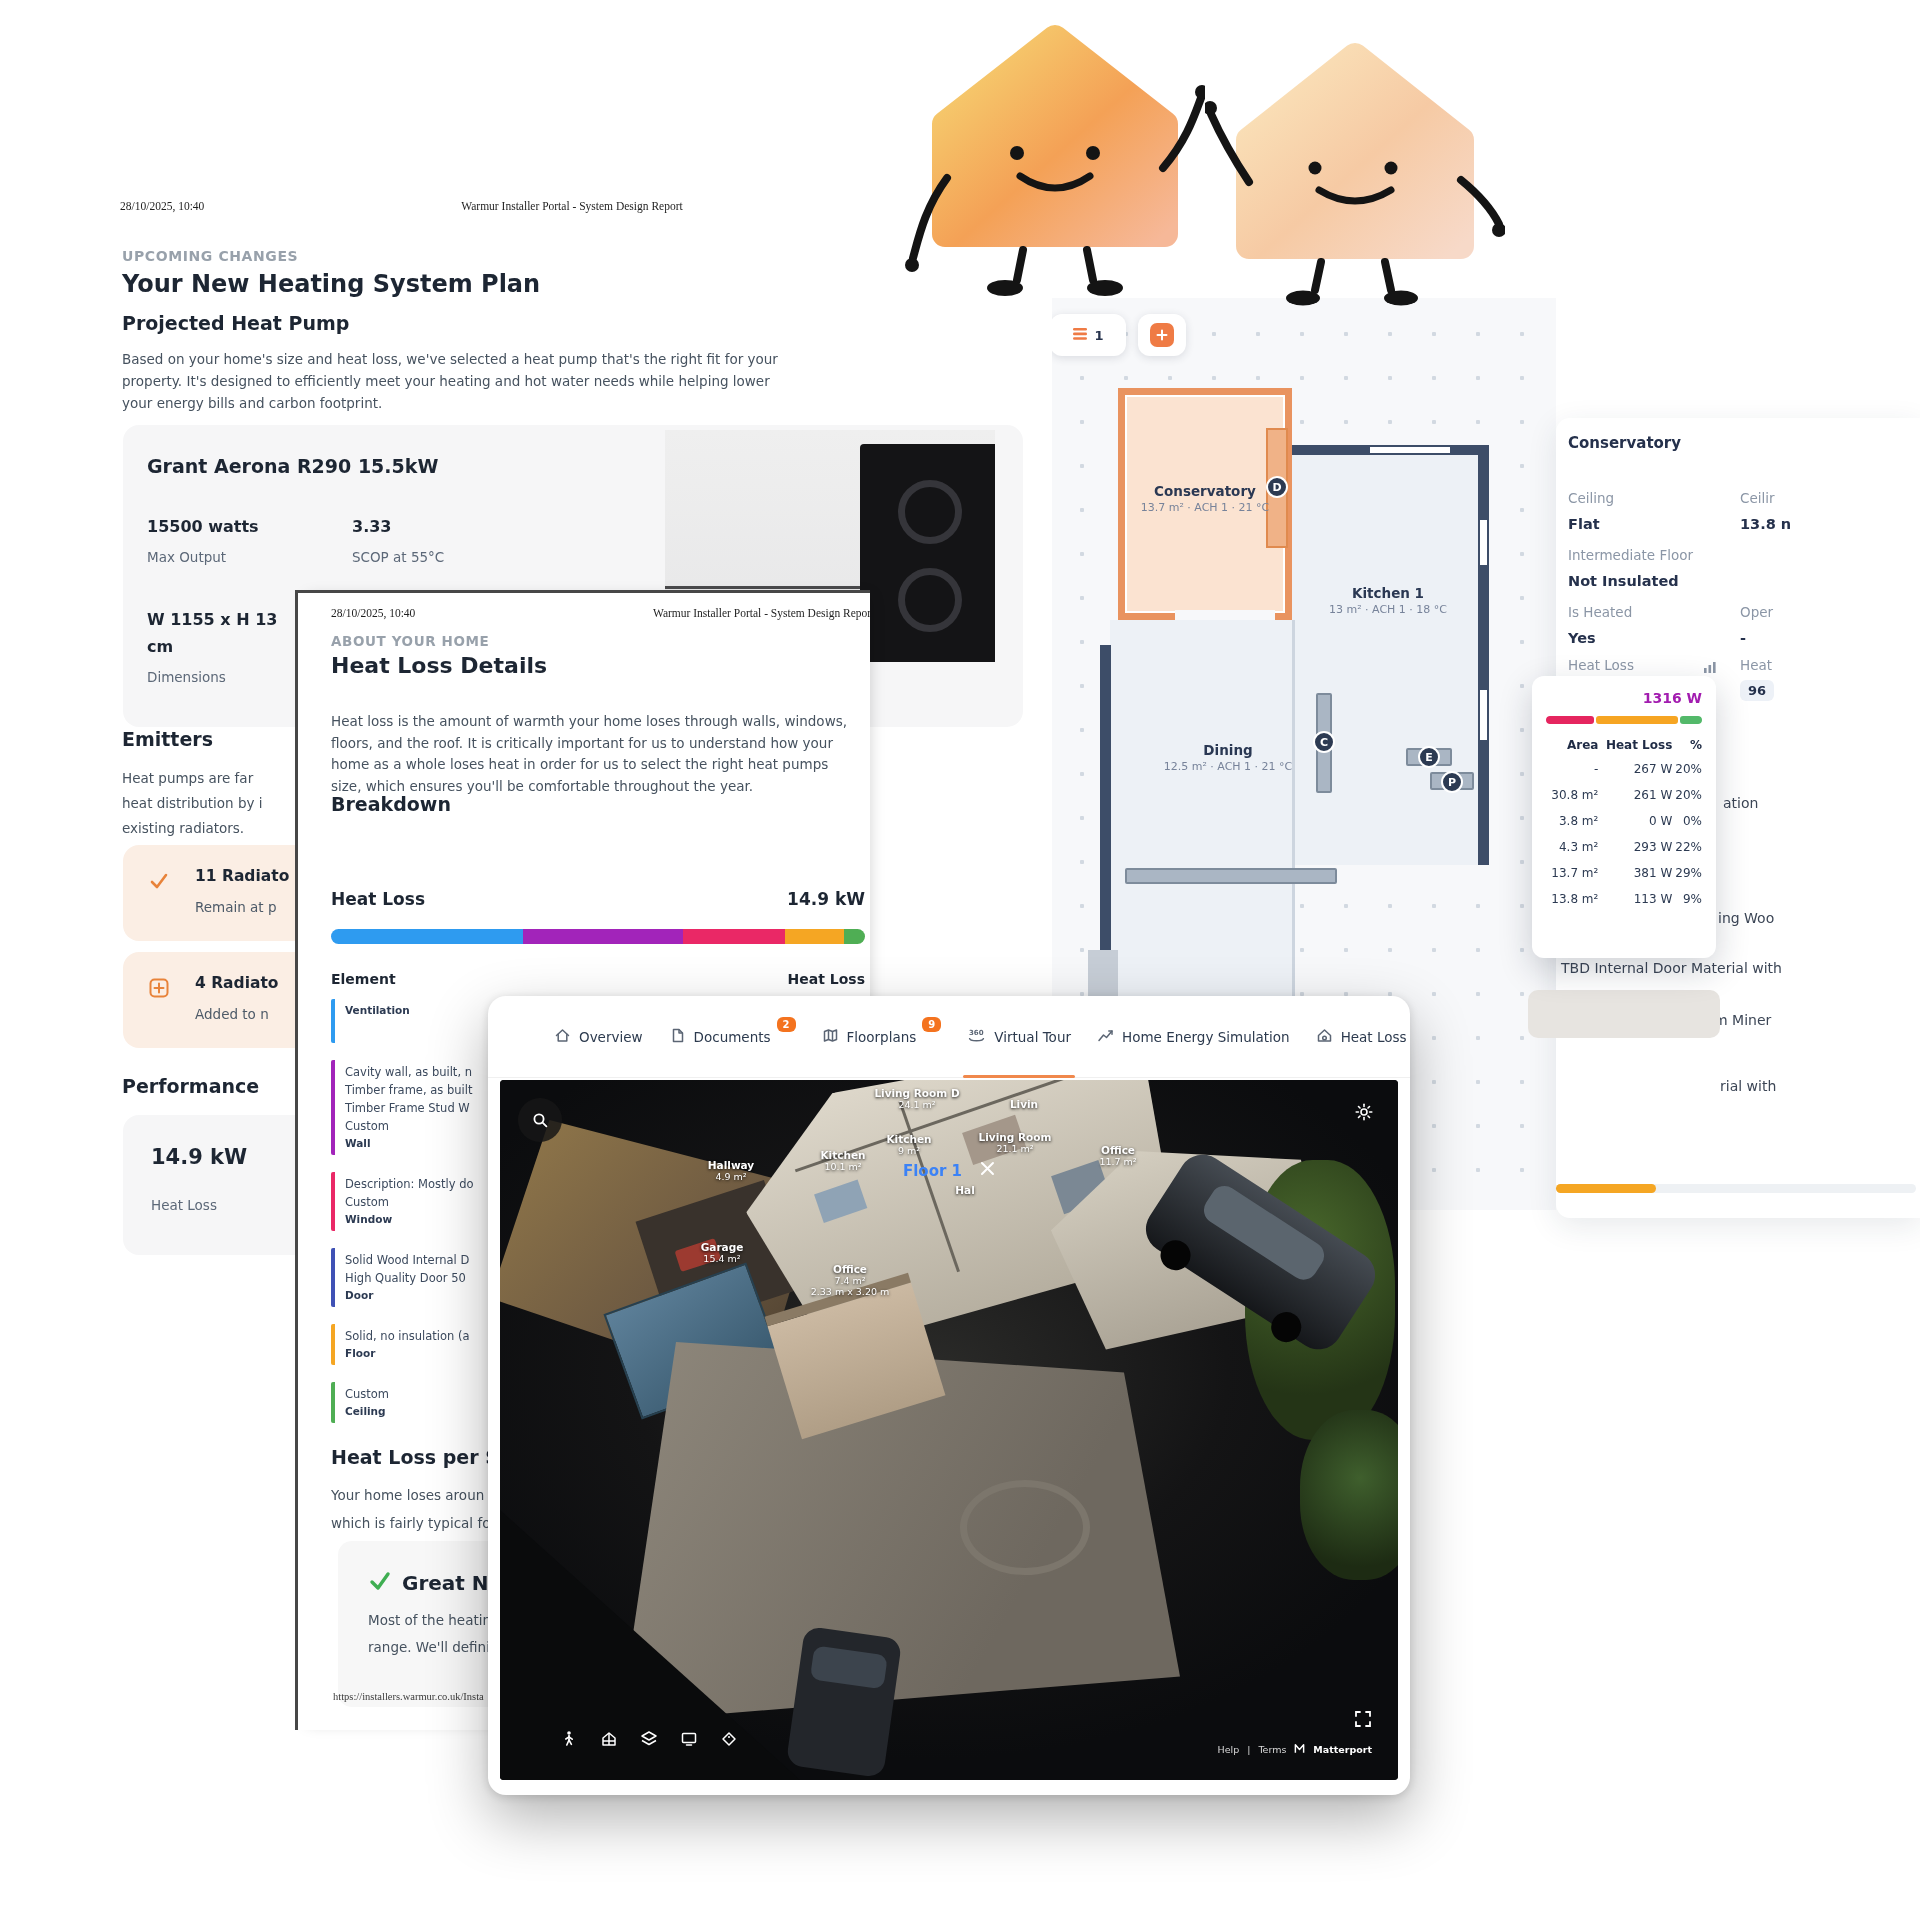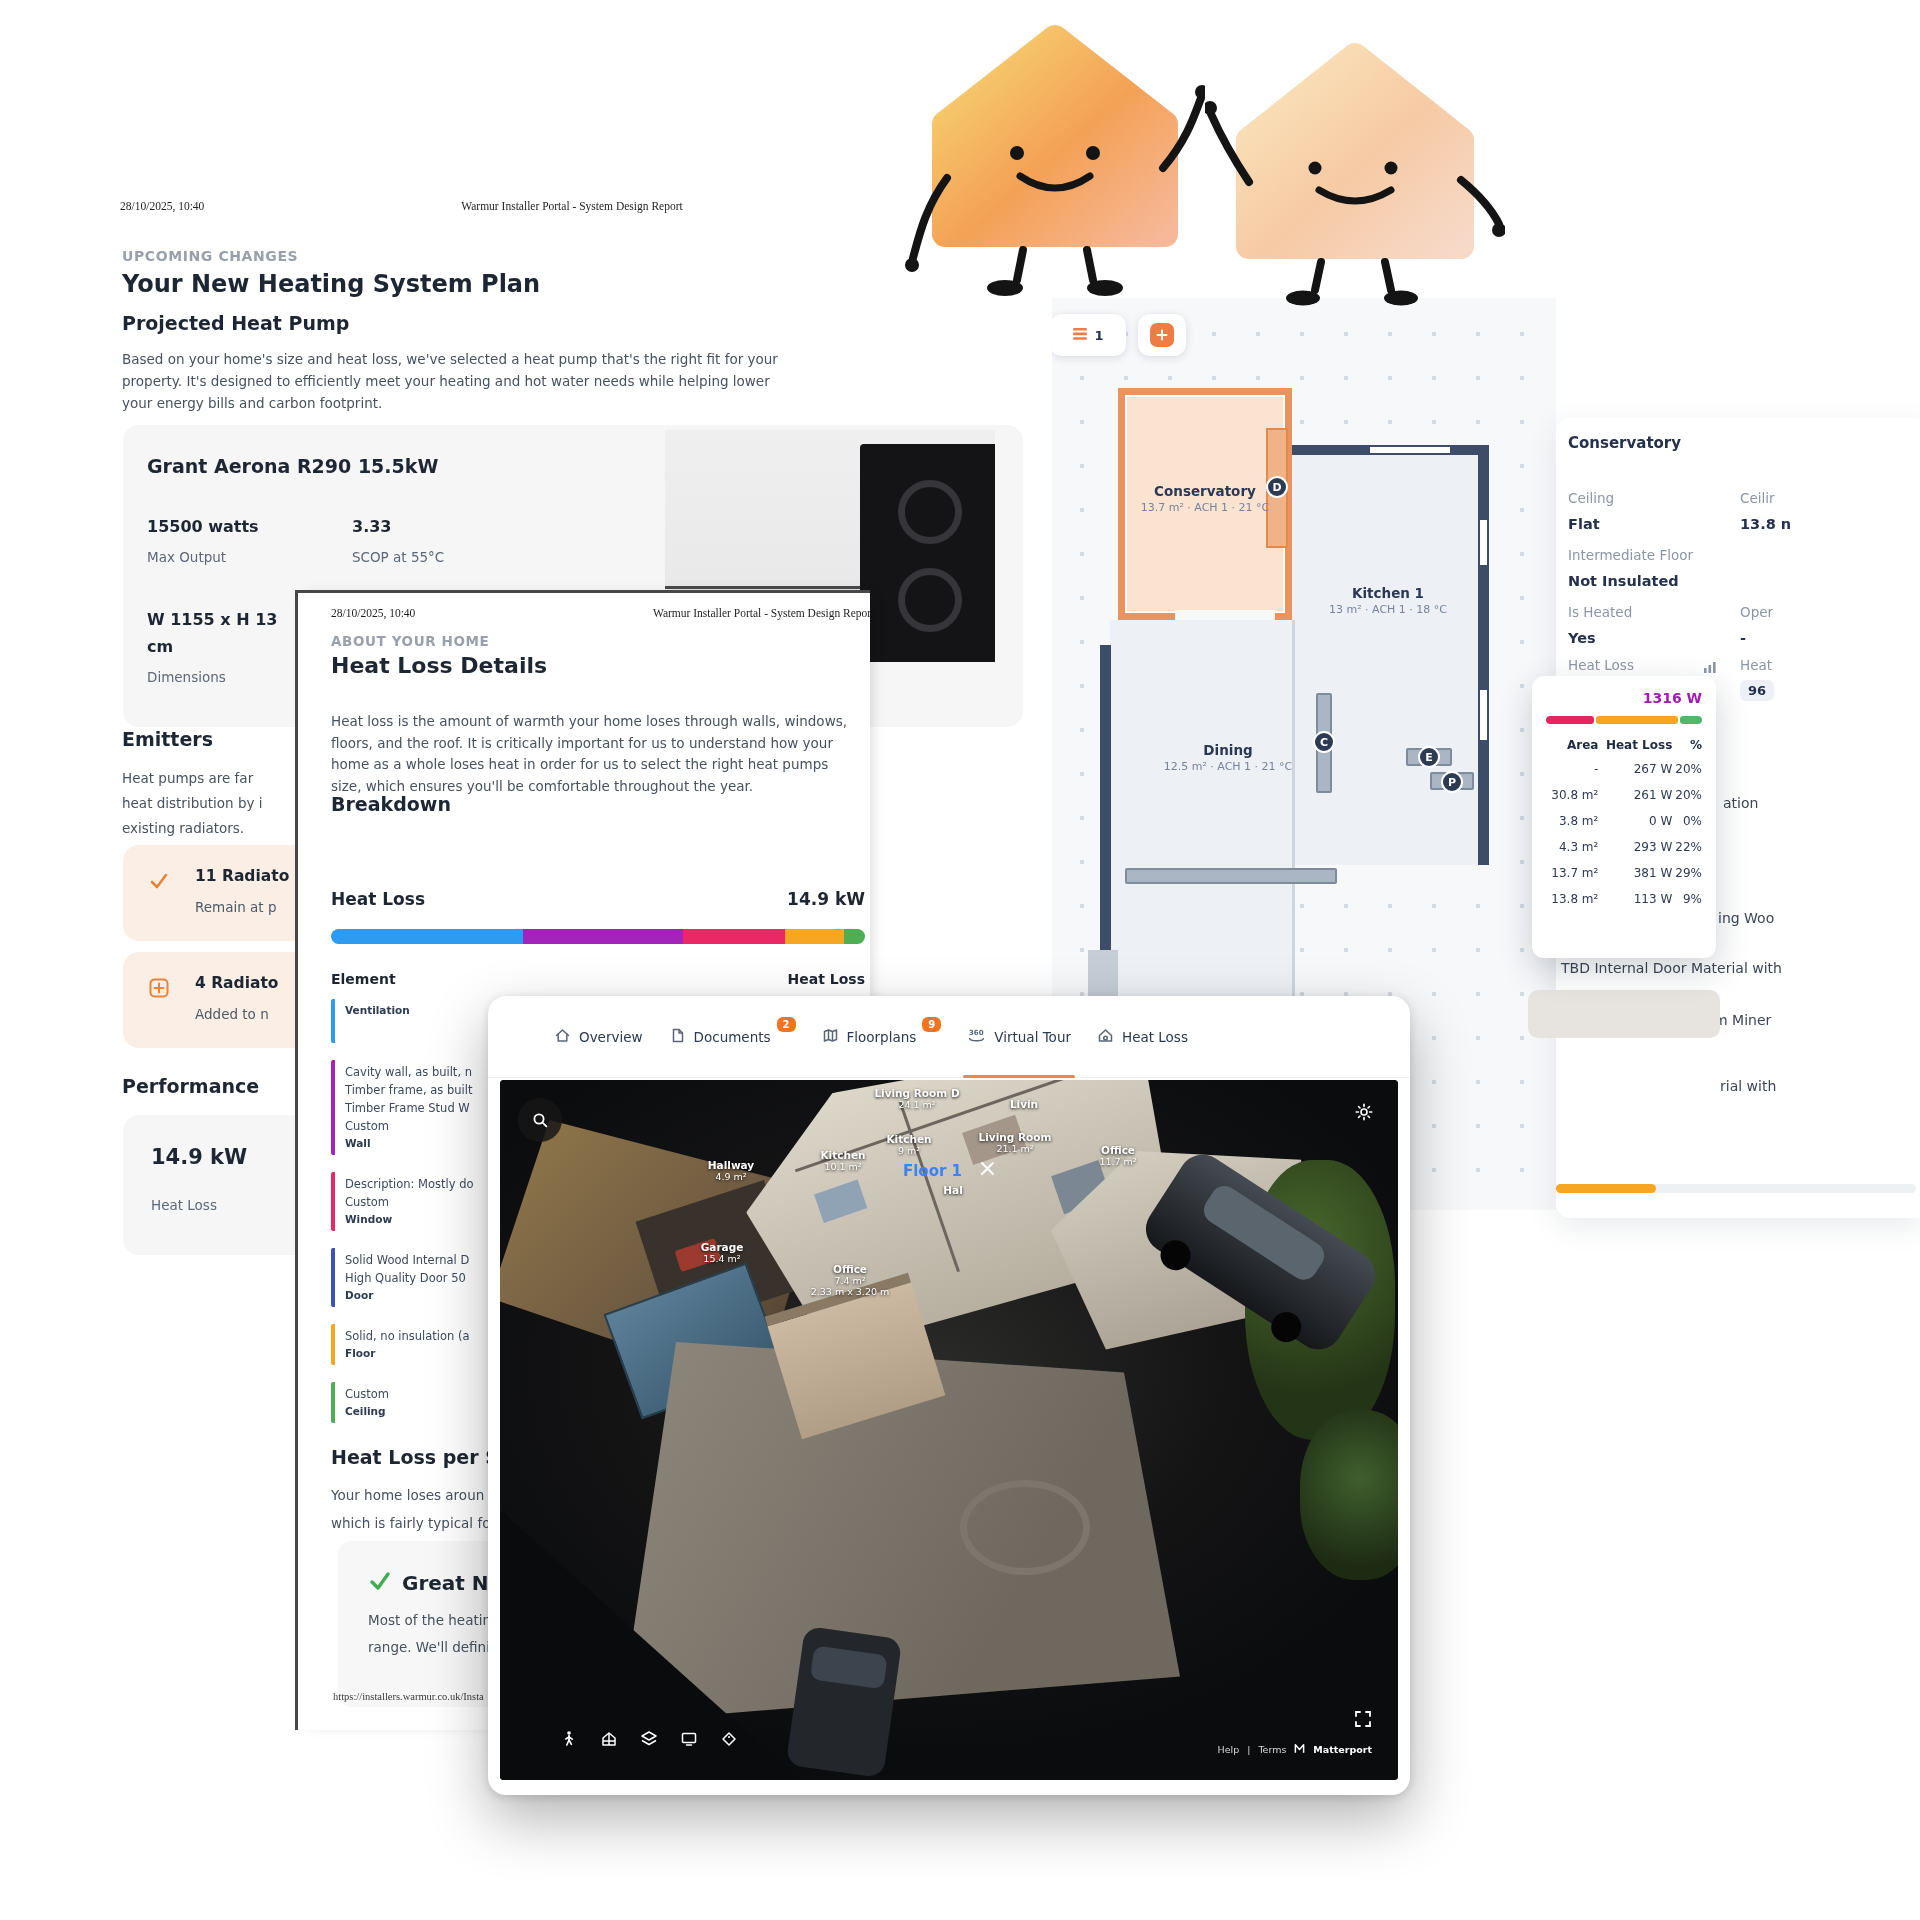--- a/index.html
+++ b/index.html
@@ -460,20 +460,27 @@
       </div>
       <div class="tab active">
         <span><svg width="19" height="17" viewBox="0 0 19 17">
             <text x="2" y="7.5" font-size="7" font-weight="bold" fill="#5b6574" font-family="DejaVu Sans">360</text>
             <path d="M2.5 11 a7 2.8 0 1 0 14 0" fill="none" stroke="#5b6574" stroke-width="1.4"></path>
           </svg></span>
         <span>Virtual Tour</span>
       </div>
       <div class="tab">
         <span><svg width="17" height="17" viewBox="0 0 17 17" fill="none" stroke="#5b6574" stroke-width="1.5" stroke-linecap="round" stroke-linejoin="round">
+            <path d="M2 13.5 L6.5 8 L9.5 10.5 L15 4"></path>
+            <path d="M11.8 4 H15 V7.2"></path>
+          </svg></span>
+        <span>Home Energy Simulation</span>
+      </div>
+      <div class="tab">
+        <span><svg width="17" height="17" viewBox="0 0 17 17" fill="none" stroke="#5b6574" stroke-width="1.5" stroke-linecap="round" stroke-linejoin="round">
             <path d="M2.5 8.5 L8.5 3 L14.5 8.5 V14 H2.5 Z"></path>
             <circle cx="8.5" cy="11" r="1.8"></circle>
           </svg></span>
         <span>Heat Loss</span>
       </div>
     </div>
   <div id="viewer">
     <div class="scene">
       <div style="inset:0;background:radial-gradient(60% 55% at 48% 42%, #2b2b29 0%, #141415 55%, #0b0c0e 100%);"></div>
       <div style="left:-10px;top:40px;width:330px;height:270px;background:linear-gradient(135deg,#93794a,#6f5b42 55%,#463a2c);clip-path:polygon(18% 0,100% 26%,82% 100%,0 66%);"></div>
@@ -556,21 +563,21 @@
           <div class="m">21.1 m²</div>
         </div>
         <div class="vlabel" style="left: 618px; top: 75px;">
           <div class="n">Office</div>
           <div class="m">11.7 m²</div>
         </div>
         <div class="vlabel" style="left: 231px; top: 90px;">
           <div class="n">Hallway</div>
           <div class="m">4.9 m²</div>
         </div>
-        <div class="vlabel" style="left: 453px; top: 110px;">
+        <div class="vlabel" style="left: 453px; top: 110px; padding-left: 24px;">
           <div class="n">Hal</div>
         </div>
         <div class="vlabel" style="left: 222px; top: 172px;">
           <div class="n">Garage</div>
           <div class="m">15.4 m²</div>
         </div>
         <div class="vlabel" style="left: 350px; top: 200px;">
           <div class="n">Office</div>
           <div class="m">7.4 m²</div>
           <div class="m">2.33 m x 3.20 m</div>

